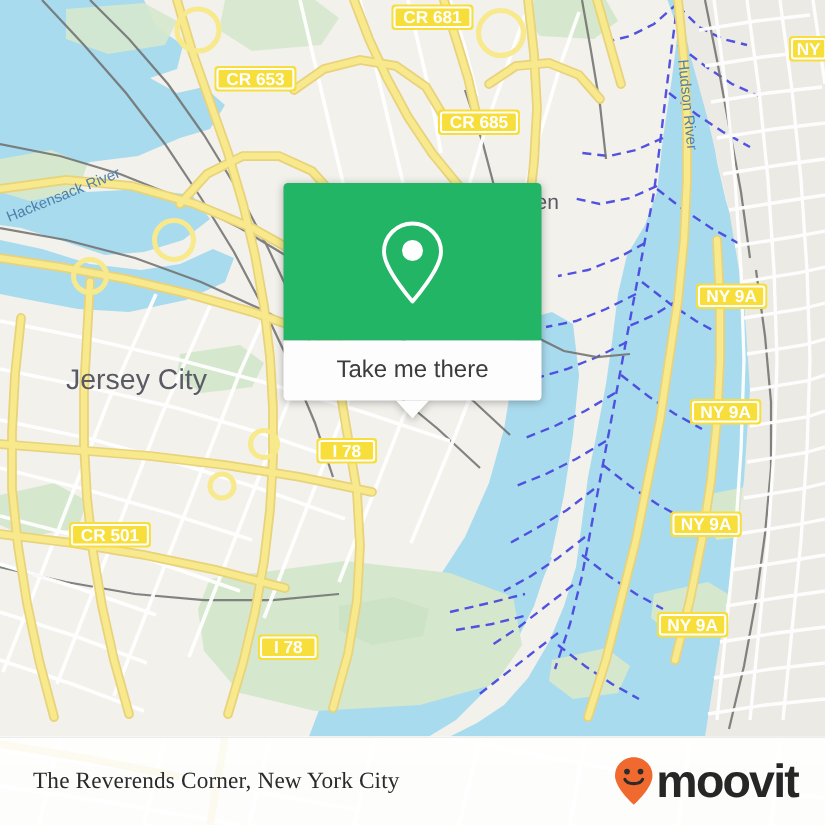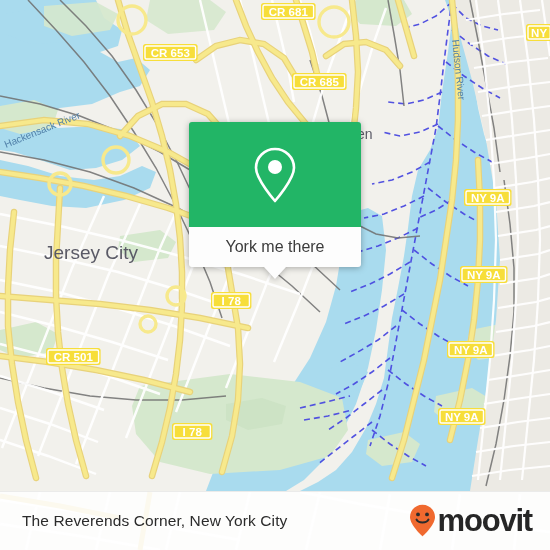--- a/index.html
+++ b/index.html
@@ -120,20 +120,21 @@
     justify-content: space-between;
     padding: 0 18px 0 22px;
     box-sizing: border-box;
     z-index: 2;
   }
   #footer-title {
     font-size: 15.5px;
     color: #2b2b2b;
     letter-spacing: 0.1px;
     white-space: nowrap;
+    font-family: Liberation Serif, serif;
   }
   #brand {
     display: flex;
     align-items: center;
     gap: 2px;
     text-align: center;
   }
   #brand-wordmark {
     font-size: 31px;
     font-weight: bold;
@@ -434,21 +435,21 @@
   </div>
 
   <div id="popup">
     <div id="popup-image">
       <svg width="46" height="58" viewBox="0 0 46 58">
         <path d="M23 3 C12.5 3 4 11.4 4 21.8 C4 33.5 23 55 23 55 C23 55 42 33.5 42 21.8 C42 11.4 33.5 3 23 3 Z" fill="none" stroke="#ffffff" stroke-width="2.6" stroke-linejoin="round"></path>
         <circle cx="23" cy="21" r="7" fill="#ffffff"></circle>
       </svg>
     </div>
     <div id="popup-button">
-      <span>York me there</span>
+      <span>Take me there</span>
       <span id="popup-tail"></span>
     </div>
   </div>
 
   <div id="footer">
     <svg id="footer-watermark" viewBox="0 0 550 550">
       <rect x="0" y="0" width="550" height="550" fill="#f2f1ec"></rect>
       <g stroke="#ffffff" stroke-width="3" fill="none">
         <path d="M0,500 L80,512 L160,526 L240,540"></path>
         <path d="M0,524 L80,536 L160,550"></path>

